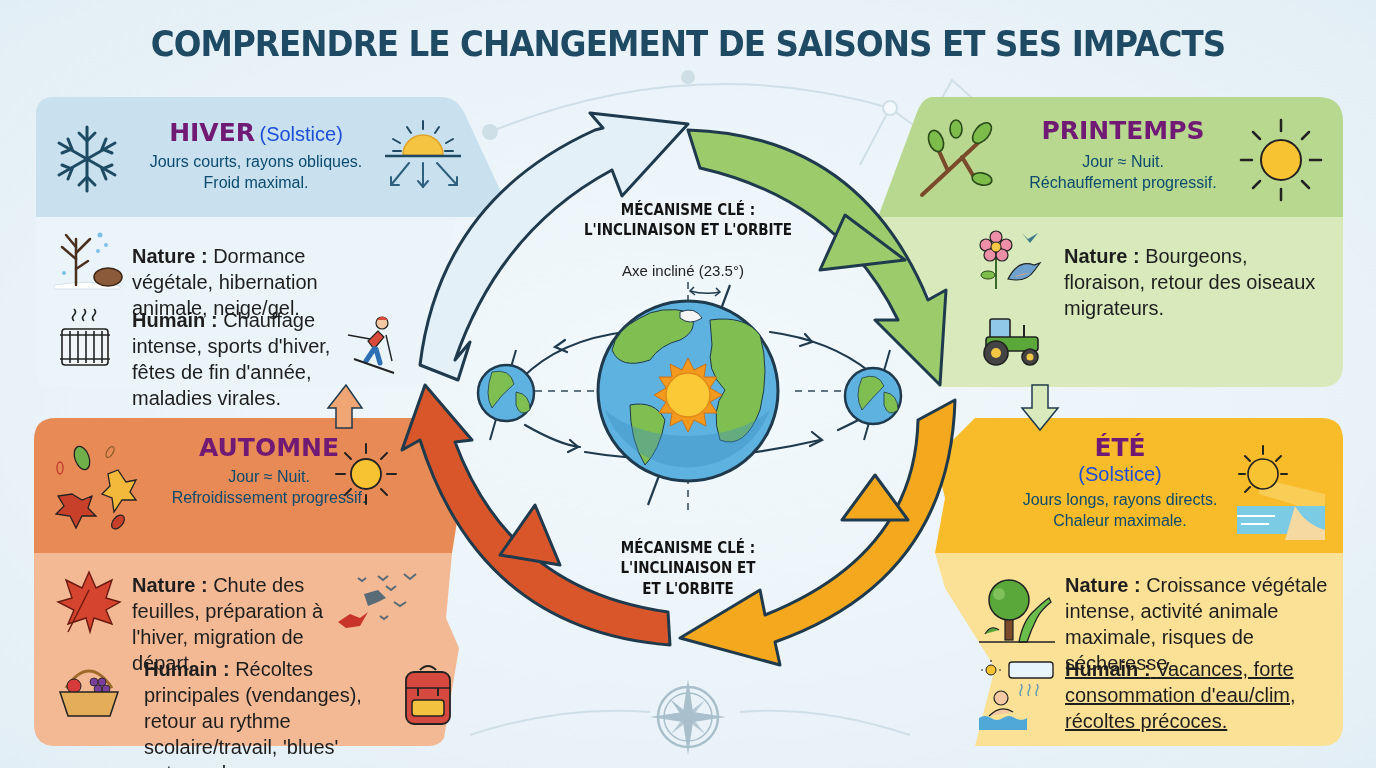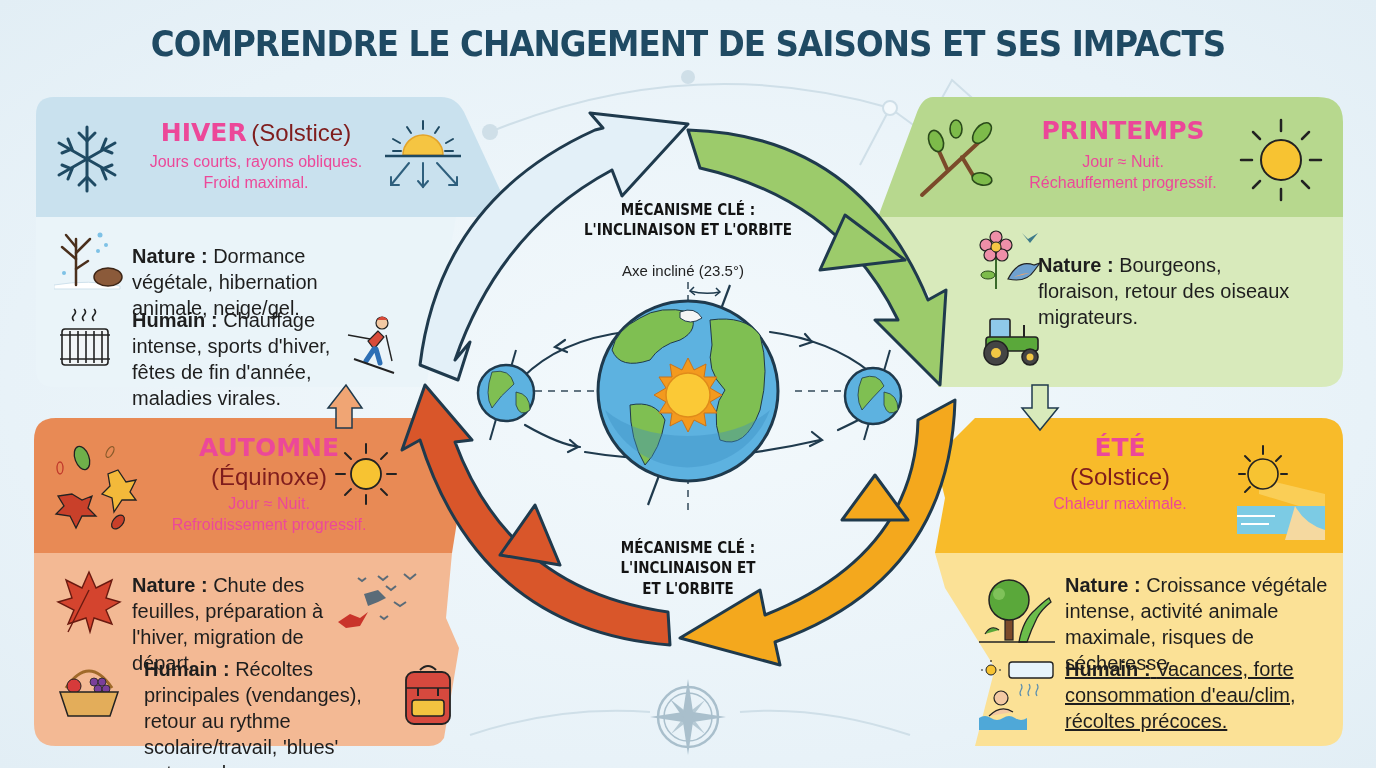--- a/index.html
+++ b/index.html
@@ -12,23 +12,23 @@
   }
   .title {
     position: absolute; left: 0; top: 24px; width: 1376px; text-align: center;
     font-family: "DejaVu Sans", sans-serif; font-weight: bold; font-size: 35px;
     color: #1f4a63; letter-spacing: -1px; transform: scaleX(0.93);
   }
   svg.layer { position: absolute; left: 0; top: 0; }
 
   .card { position: absolute; }
   .head-text { position: absolute; text-align: center; line-height: 1.15; }
-  .season-name { font-family: "DejaVu Sans", sans-serif; font-weight: bold; font-size: 25px; color: #ec4899; }
-  .season-sub { font-size: 24px; color: #7f1d1d; }
-  .desc { font-size: 16px; color: #ec4899; line-height: 1.3; }
+  .season-name { font-family: "DejaVu Sans", sans-serif; font-weight: bold; font-size: 25px; color: #701a75; }
+  .season-sub { font-size: 20px; color: #1d4ed8; }
+  .desc { font-size: 16px; color: #0c4a6e; line-height: 1.3; }
 
   .item { position: absolute; font-size: 20px; line-height: 1.3; color: #1e1e1e; }
   .item b { font-weight: bold; }
 
   .center-label {
     position: absolute; text-align: center; font-weight: bold;
     font-family: "DejaVu Sans", sans-serif; font-size: 15px; line-height: 1.35;
     color: #141414; transform: scaleX(0.9);
   }
   .axis-label { position: absolute; font-size: 15px; color: #222; }
@@ -202,21 +202,21 @@
         <circle cx="28" cy="16" r="6"></circle>
         <circle cx="8" cy="16" r="6"></circle>
         <circle cx="12" cy="26" r="6"></circle>
         <circle cx="24" cy="26" r="6"></circle>
     </g>
     <circle cx="18" cy="18" r="5" fill="#f6c744" stroke="#222" stroke-width="1"></circle>
     <path d="M30 50 Q40 30 56 36 L62 34 L56 42 Q48 54 30 50 Z" fill="#6fa1cf" stroke="#222" stroke-width="1.2"></path>
     <path d="M36 48 Q44 44 52 44" fill="#f3a466"></path>
     <path d="M44 4 L50 10 L60 4 L52 14 Z" fill="#3d7a8a"></path>
   </svg>
-  <div class="item" style="left:160px;top:146px;width:260px;margin-top:9px;">
+  <div class="item" style="left:186px;top:146px;width:260px;">
     <b>Nature :</b>
     <span>Bourgeons, floraison, retour des oiseaux migrateurs.</span>
   </div>
 
   <svg class="layer" style="left:100px;top:218px;" width="66" height="52" viewBox="0 0 66 52">
     <rect x="12" y="4" width="20" height="22" rx="2" fill="#8fc9ea" stroke="#222" stroke-width="1.6"></rect>
     <rect x="8" y="22" width="52" height="14" rx="3" fill="#5aa83a" stroke="#222" stroke-width="1.6"></rect>
     <line x1="46" y1="10" x2="46" y2="22" stroke="#222" stroke-width="2"></line>
     <circle cx="18" cy="38" r="12" fill="#444" stroke="#222" stroke-width="1.6"></circle>
     <circle cx="18" cy="38" r="5" fill="#f2c744"></circle>
@@ -225,21 +225,20 @@
   </svg>
 </div>
 
 <div class="card" style="left:34px;top:418px;width:430px;height:328px;">
   <svg class="layer" width="430" height="328">
     <path d="M 22 0 H 400 L 430 60 L 418 135 L 0 135 L 0 22 Q 0 0 22 0 Z" fill="#e88a55"></path>
     <path d="M 0 135 H 418 L 412 200 L 425 230 L 410 320 Q 405 328 395 328 L 22 328 Q 0 328 0 306 Z" fill="#f3b994"></path>
   </svg>
   <div class="head-text" style="left:110px;top:16px;width:250px;">
     <div class="season-name">AUTOMNE</div>
-    <div class="season-sub">(Équinoxe)</div>
     <div class="desc" style="margin-top:4px;">
       <div>Jour ≈ Nuit.</div>
       <div>Refroidissement progressif.</div>
     </div>
   </div>
 
   <svg class="layer" style="left:18px;top:24px;" width="90" height="90" viewBox="0 0 90 90">
     <ellipse cx="30" cy="16" rx="7" ry="12" fill="#6fb04a" stroke="#222" stroke-width="1.3" transform="rotate(-20 30 16)"></ellipse>
     <ellipse cx="58" cy="10" rx="3" ry="6" fill="none" stroke="#8a5a2a" stroke-width="1.3" transform="rotate(30 58 10)"></ellipse>
     <ellipse cx="8" cy="26" rx="3" ry="6" fill="none" stroke="#c0392b" stroke-width="1.3"></ellipse>
@@ -313,20 +312,21 @@
 
 <div class="card" style="left:935px;top:418px;width:408px;height:328px;">
   <svg class="layer" width="408" height="328">
     <path d="M 40 0 H 386 Q 408 0 408 22 L 408 135 L 0 135 L 10 80 L 0 40 Z" fill="#f8bb2a"></path>
     <path d="M 0 135 H 408 L 408 306 Q 408 328 386 328 L 40 328 L 60 250 L 10 170 Z" fill="#fbe196"></path>
   </svg>
   <div class="head-text" style="left:50px;top:16px;width:270px;">
     <div class="season-name">ÉTÉ</div>
     <div class="season-sub">(Solstice)</div>
     <div class="desc" style="margin-top:4px;">
+      <div>Jours longs, rayons directs.</div>
       <div>Chaleur maximale.</div>
     </div>
   </div>
 
   <svg class="layer" style="left:300px;top:26px;" width="92" height="96" viewBox="0 0 92 96">
     <polygon points="24,34 90,50 90,70 24,50" fill="#fbd66a" opacity="0.7"></polygon>
     <circle cx="28" cy="30" r="15" fill="#f7c332" stroke="#222" stroke-width="1.6"></circle>
     <g stroke="#222" stroke-width="2" stroke-linecap="round">
       <line x1="28" y1="2" x2="28" y2="10"></line>
         <line x1="4" y1="30" x2="10" y2="30"></line>

